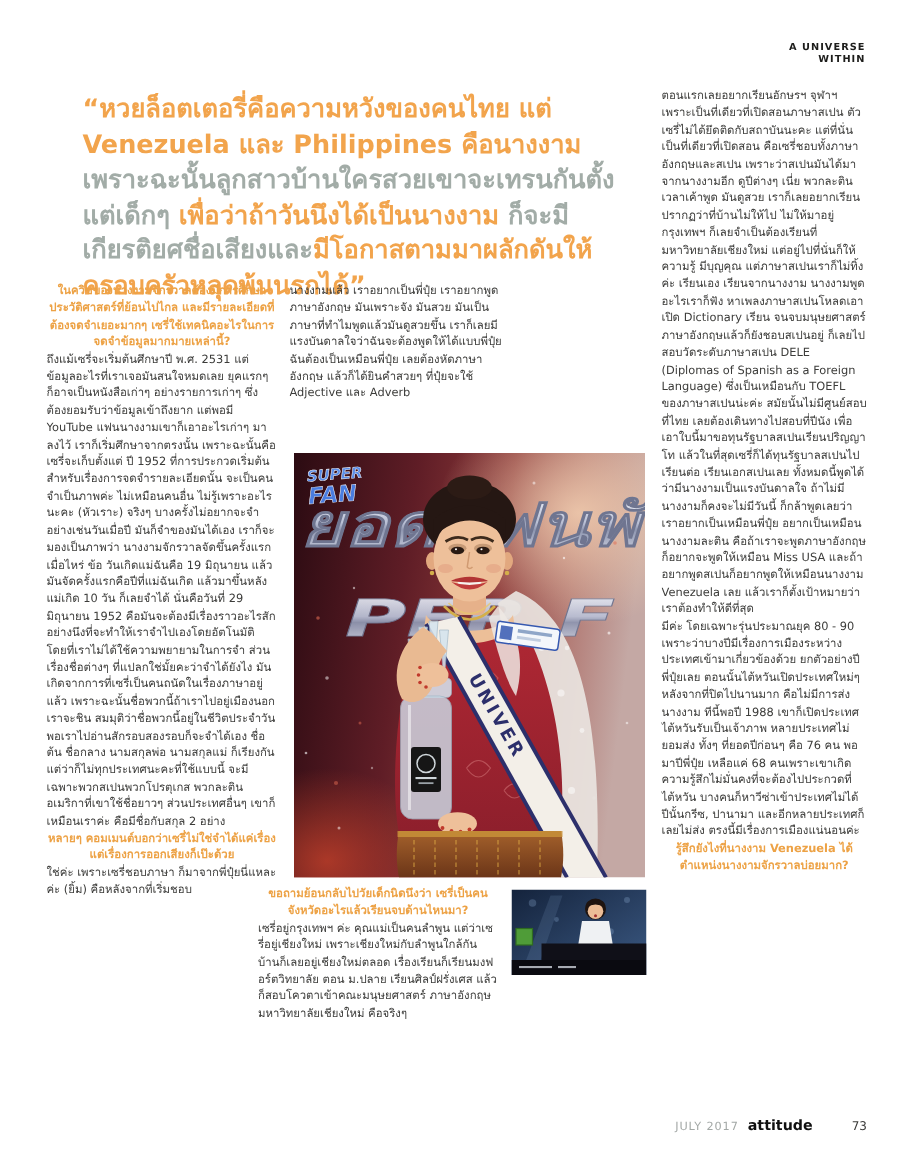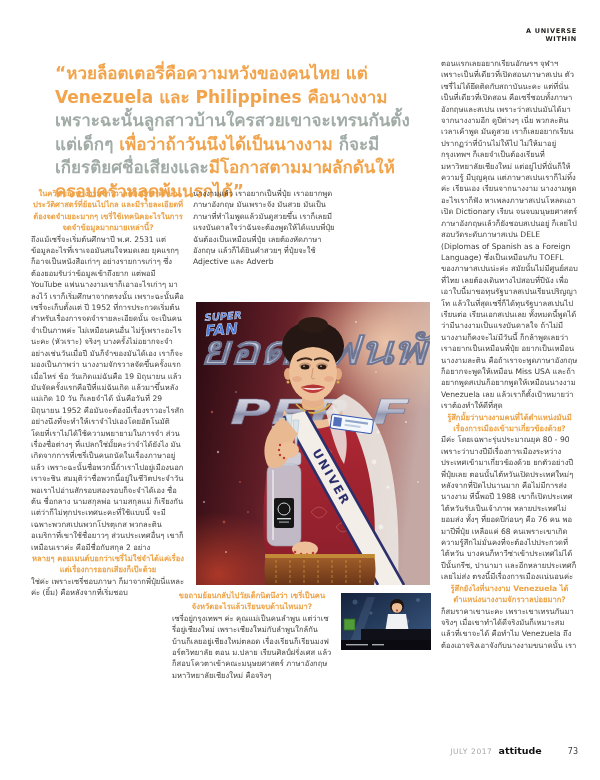--- a/index.html
+++ b/index.html
@@ -62,24 +62,22 @@
     <p>นางงามแล้ว เราอยากเป็นพี่ปุ๋ย เราอยากพูดภาษาอังกฤษ มันเพราะจัง มันสวย มันเป็นภาษาที่ทำไมพูดแล้วมันดูสวยขึ้น เราก็เลยมีแรงบันดาลใจว่าฉันจะต้องพูดให้ได้แบบพี่ปุ๋ย ฉันต้องเป็นเหมือนพี่ปุ๋ย เลยต้องหัดภาษาอังกฤษ แล้วก็ได้ยินคำสวยๆ ที่ปุ๋ยจะใช้ Adjective และ Adverb</p>
   </div>
 
   <div class="col" id="col2bottom">
     <p class="q">ขอถามย้อนกลับไปวัยเด็กนิดนึงว่า เซรี่เป็นคนจังหวัดอะไรแล้วเรียนจบด้านไหนมา?</p>
     <p>เซรี่อยู่กรุงเทพฯ ค่ะ คุณแม่เป็นคนลำพูน แต่ว่าเซรี่อยู่เชียงใหม่ เพราะเชียงใหม่กับลำพูนใกล้กัน บ้านก็เลยอยู่เชียงใหม่ตลอด เรื่องเรียนก็เรียนมงฟอร์ตวิทยาลัย ตอน ม.ปลาย เรียนศิลป์ฝรั่งเศส แล้วก็สอบโควตาเข้าคณะมนุษยศาสตร์ ภาษาอังกฤษ มหาวิทยาลัยเชียงใหม่ คือจริงๆ</p>
   </div>
 
   <div class="col" id="col3">
     <p>ตอนแรกเลยอยากเรียนอักษรฯ จุฬาฯ เพราะเป็นที่เดียวที่เปิดสอนภาษาสเปน ตัวเซรี่ไม่ได้ยึดติดกับสถาบันนะคะ แต่ที่นั่นเป็นที่เดียวที่เปิดสอน คือเซรี่ชอบทั้งภาษาอังกฤษและสเปน เพราะว่าสเปนมันได้มาจากนางงามอีก ดูปีต่างๆ เนี่ย พวกละตินเวลาเค้าพูด มันดูสวย เราก็เลยอยากเรียน ปรากฏว่าที่บ้านไม่ให้ไป ไม่ให้มาอยู่กรุงเทพฯ ก็เลยจำเป็นต้องเรียนที่มหาวิทยาลัยเชียงใหม่ แต่อยู่ไปที่นั่นก็ให้ความรู้ มีบุญคุณ แต่ภาษาสเปนเราก็ไม่ทิ้งค่ะ เรียนเอง เรียนจากนางงาม นางงามพูดอะไรเราก็ฟัง หาเพลงภาษาสเปนโหลดเอา เปิด Dictionary เรียน จนจบมนุษยศาสตร์ ภาษาอังกฤษแล้วก็ยังชอบสเปนอยู่ ก็เลยไปสอบวัดระดับภาษาสเปน DELE (Diplomas of Spanish as a Foreign Language) ซึ่งเป็นเหมือนกับ TOEFL ของภาษาสเปนน่ะค่ะ สมัยนั้นไม่มีศูนย์สอบที่ไทย เลยต้องเดินทางไปสอบที่ปีนัง เพื่อเอาใบนี้มาขอทุนรัฐบาลสเปนเรียนปริญญาโท แล้วในที่สุดเซรี่ก็ได้ทุนรัฐบาลสเปนไปเรียนต่อ เรียนเอกสเปนเลย ทั้งหมดนี้พูดได้ว่ามีนางงามเป็นแรงบันดาลใจ ถ้าไม่มีนางงามก็คงจะไม่มีวันนี้ ก็กล้าพูดเลยว่าเราอยากเป็นเหมือนพี่ปุ๋ย อยากเป็นเหมือนนางงามละติน คือถ้าเราจะพูดภาษาอังกฤษก็อยากจะพูดให้เหมือน Miss USA และถ้าอยากพูดสเปนก็อยากพูดให้เหมือนนางงาม Venezuela เลย แล้วเราก็ตั้งเป้าหมายว่าเราต้องทำให้ดีที่สุด</p>
-    <p class="q">รู้สึกมั้ยว่านางงามคนที่ได้ตำแหน่งมันมีเรื่องการเมืองเข้ามาเกี่ยวข้องด้วย?</p>
     <p>มีค่ะ โดยเฉพาะรุ่นประมาณยุค 80 - 90 เพราะว่าบางปีมีเรื่องการเมืองระหว่างประเทศเข้ามาเกี่ยวข้องด้วย ยกตัวอย่างปีพี่ปุ๋ยเลย ตอนนั้นไต้หวันเปิดประเทศใหม่ๆ หลังจากที่ปิดไปนานมาก คือไม่มีการส่งนางงาม ทีนี้พอปี 1988 เขาก็เปิดประเทศ ไต้หวันรับเป็นเจ้าภาพ หลายประเทศไม่ยอมส่ง ทั้งๆ ที่ยอดปีก่อนๆ คือ 76 คน พอมาปีพี่ปุ๋ย เหลือแค่ 68 คนเพราะเขาเกิดความรู้สึกไม่มั่นคงที่จะต้องไปประกวดที่ไต้หวัน บางคนก็หาวีซ่าเข้าประเทศไม่ได้ ปีนั้นกรีซ, ปานามา และอีกหลายประเทศก็เลยไม่ส่ง ตรงนี้มีเรื่องการเมืองแน่นอนค่ะ</p>
     <p class="q">รู้สึกยังไงที่นางงาม Venezuela ได้ตำแหน่งนางงามจักรวาลบ่อยมาก?</p>
-    <p>ก็สมราคาเขานะคะ เพราะเขาเทรนกันมาจริงๆ เมื่อเขาทำได้ดีจริงมันก็เหมาะสมแล้วที่เขาจะได้ คือทำไม Venezuela ถึงต้องเอาจริงเอาจังกับนางงามขนาดนั้น เรา</p>
   </div>
 
   <svg class="photo-main" viewBox="0 0 234 283">
     <defs>
       <linearGradient id="bgGrad" x1="0" y1="0" x2="1" y2="0.15">
         <stop offset="0" stop-color="#2b0b12"></stop>
         <stop offset="0.35" stop-color="#5f1d26"></stop>
         <stop offset="0.62" stop-color="#8c3a3a"></stop>
         <stop offset="0.82" stop-color="#b27a74"></stop>
         <stop offset="1" stop-color="#c4a8a4"></stop>

